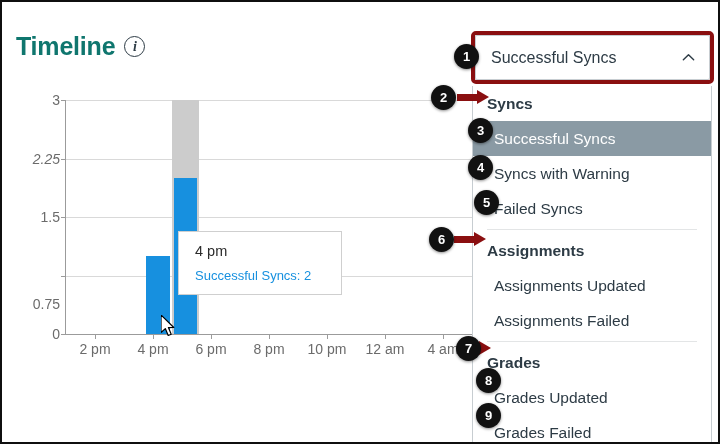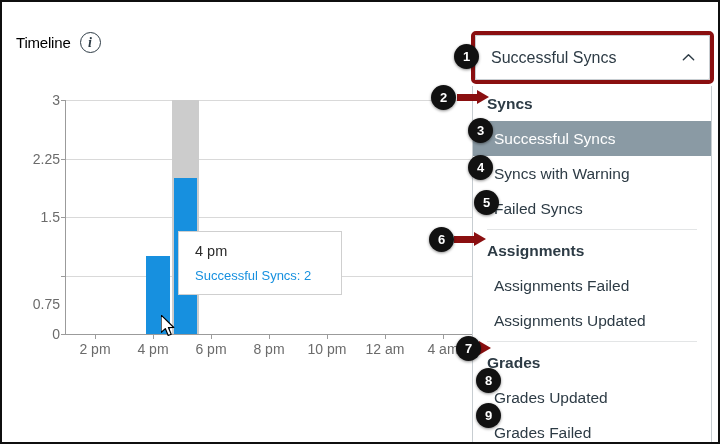--- a/index.html
+++ b/index.html
@@ -15,21 +15,21 @@
     border:2px solid #0f0f0f;
     overflow:hidden;
   }
 
   
   #header{
     position:absolute;left:14px;top:30px;
     display:flex;align-items:center;gap:9px;
   }
   #page-title{
-    font-size:15px;font-weight:normal;color:#000000;letter-spacing:-0.2px;
+    font-size:25px;font-weight:bold;color:#0f766e;letter-spacing:-0.2px;
   }
   .info-icon{
     width:19px;height:19px;border:1.6px solid #2d3b45;border-radius:50%;
     display:flex;align-items:center;justify-content:center;
     font-family:"Liberation Serif", serif;font-style:italic;
     font-size:14px;font-weight:bold;color:#2d3b45;line-height:1;
   }
 
   
   #chart{
@@ -148,21 +148,21 @@
           <div class="gridline" style="top: 0%;"></div>
         </div>
       <div id="ylabel-layer">
           <div class="ytick-mark" style="top: 100%;"></div>
           <div class="ytick" style="top: 100%;">0</div>
           <div class="ytick-mark" style="top: 75%;"></div>
           <div class="ytick" style="top: 75%; margin-top: 28px;">0.75</div>
           <div class="ytick-mark" style="top: 50%;"></div>
           <div class="ytick" style="top: 50%;">1.5</div>
           <div class="ytick-mark" style="top: 25%;"></div>
-          <div class="ytick" style="top: 25%;">2.25</div>
+          <div class="ytick" style="top: 25%; font-style: italic;">2.25</div>
           <div class="ytick-mark" style="top: 0%;"></div>
           <div class="ytick" style="top: 0%;">3</div>
         </div>
       <div id="xlabel-layer">
           <div class="xtick-mark" style="left: 7.14286%;"></div>
           <div class="xtick" style="left: 7.14286%;">2 pm</div>
           <div class="xtick-mark" style="left: 21.4286%;"></div>
           <div class="xtick" style="left: 21.4286%;">4 pm</div>
           <div class="xtick-mark" style="left: 35.7143%;"></div>
           <div class="xtick" style="left: 35.7143%;">6 pm</div>
@@ -204,22 +204,22 @@
     </div>
   </div>
 
   <div id="menu">
       <div class="mi group">Syncs</div>
       <div class="mi sel">Successful Syncs</div>
       <div class="mi">Syncs with Warning</div>
       <div class="mi">Failed Syncs</div>
       <div class="sep"></div>
       <div class="mi group">Assignments</div>
+      <div class="mi">Assignments Updated</div>
       <div class="mi">Assignments Failed</div>
-      <div class="mi">Assignments Updated</div>
       <div class="sep"></div>
       <div class="mi group">Grades</div>
       <div class="mi">Grades Updated</div>
       <div class="mi">Grades Failed</div>
     </div>
 
   <div id="callout-layer">
       <div class="badge" style="left: 452px; top: 42px;">1</div>
       <div class="arrow" style="left: 455px; top: 88px;">
         <div class="shaft"></div>

